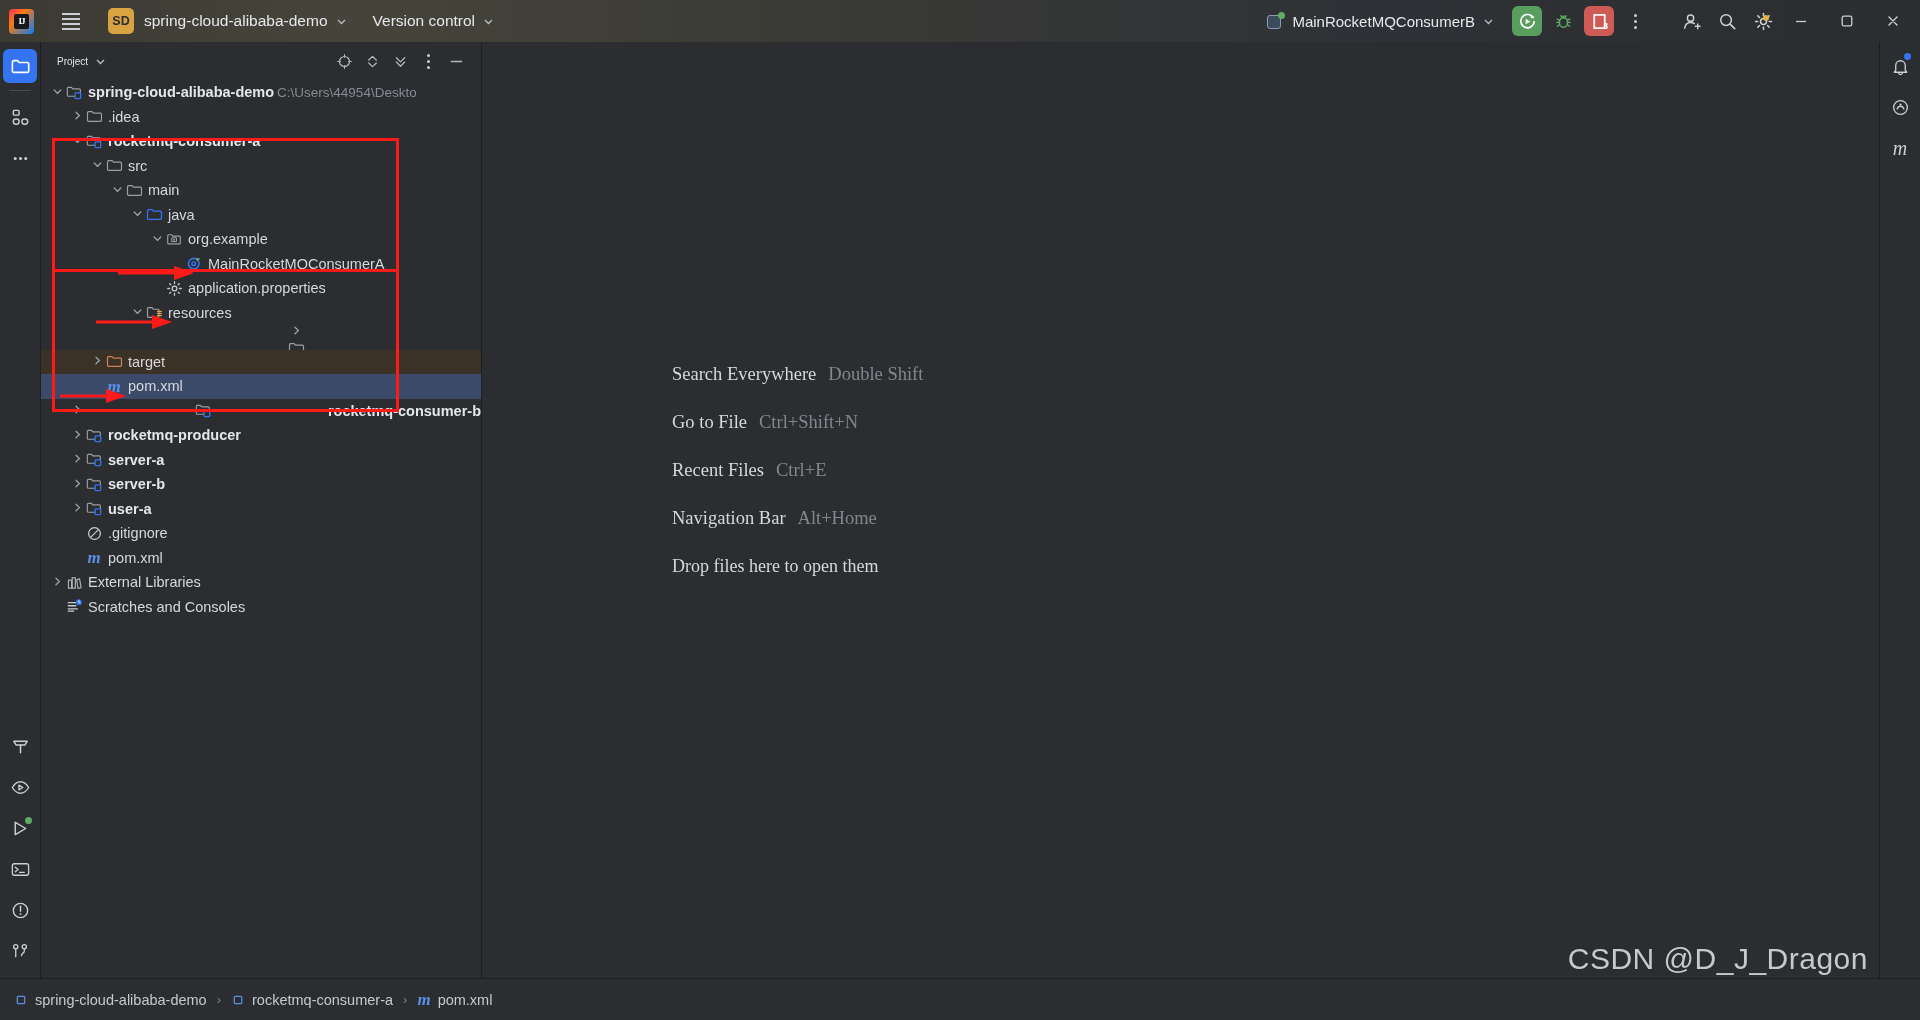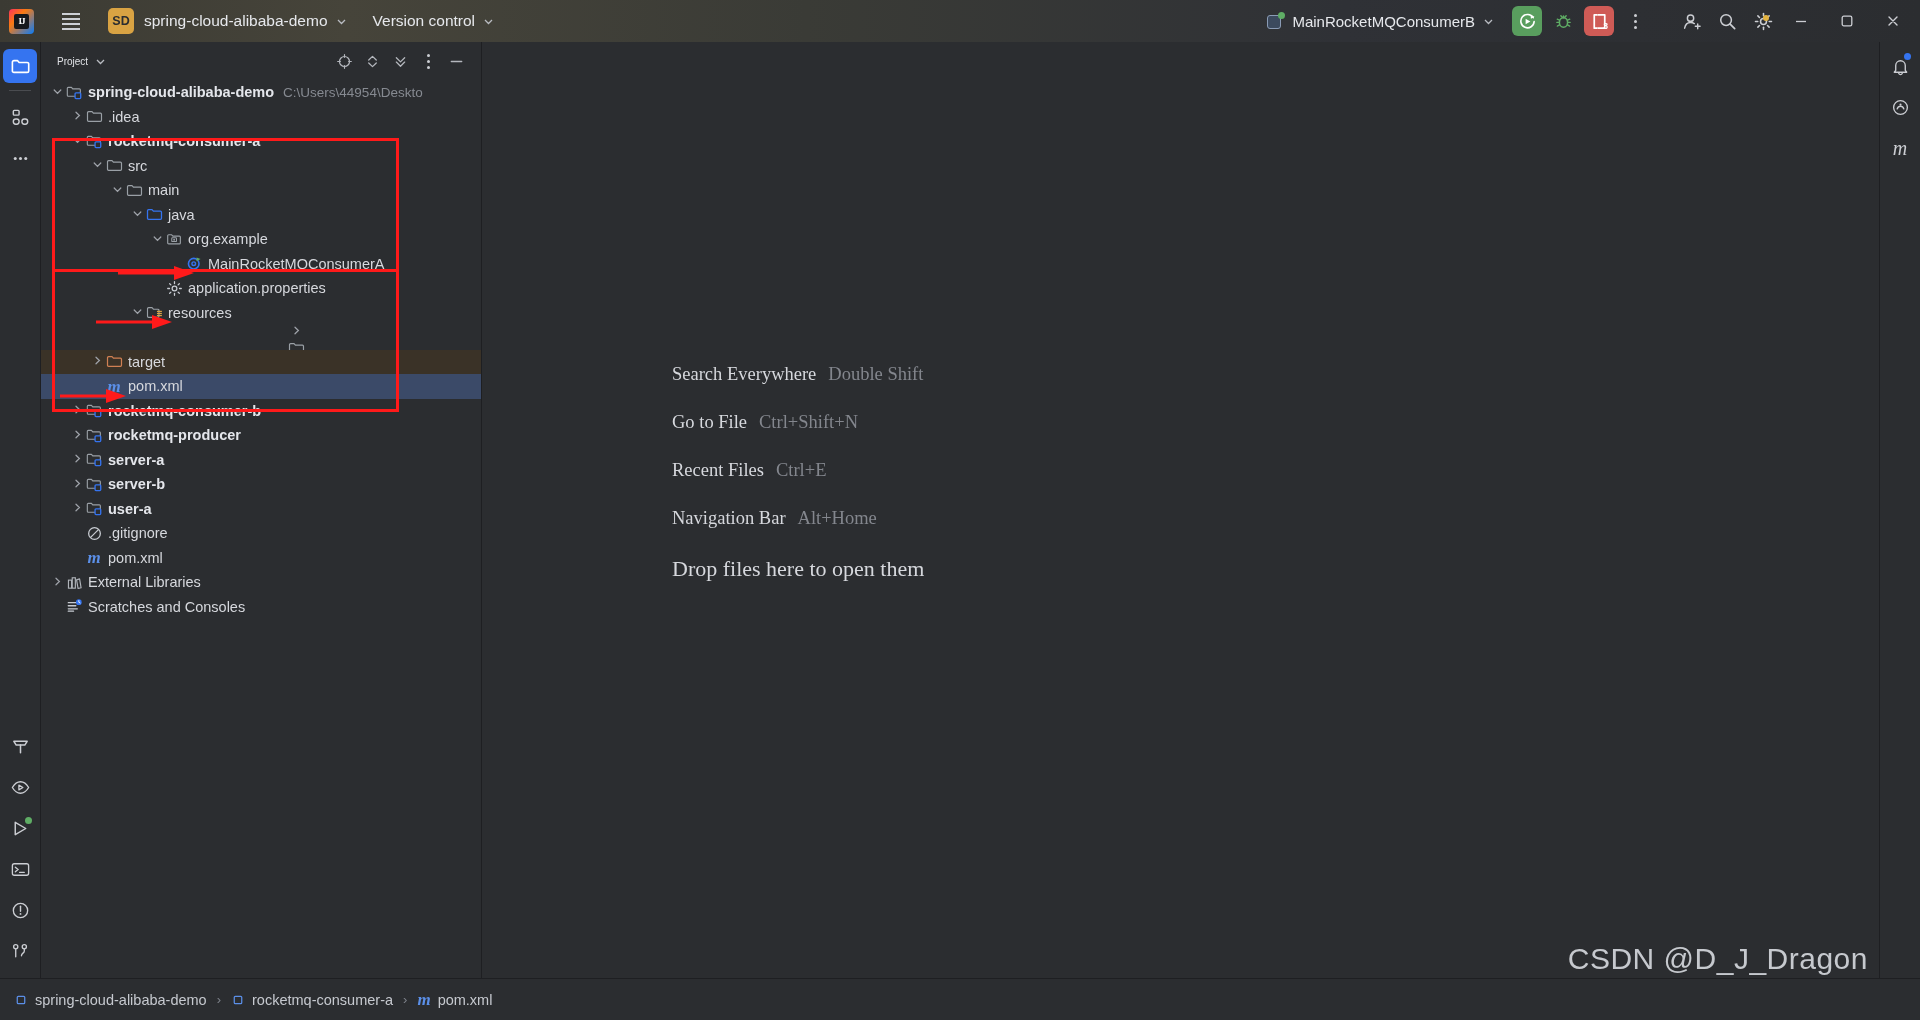--- a/index.html
+++ b/index.html
@@ -102,37 +102,37 @@
   .row {
     position: relative; height: 24.5px; display: flex; align-items: center;
     font-size: 14.5px; color: #d6d8dd; white-space: nowrap; cursor: pointer;
   }
   .row.sel { background: #3b4a68; }
   .row.excluded { background: #3a3227; }
   .row .arrow { width: 13px; text-align: center; color: #9fa3aa; font-size: 10.5px; flex: 0 0 13px; }
   .row .ico { width: 20px; display: flex; align-items: center; justify-content: center; flex: 0 0 20px; }
   .row .lbl { margin-left: 4px; }
   .row .lbl.bold { font-weight: bold; color: #e4e6eb; }
-  .row .sub { margin-left: 9px; color: #868a91; font-size: 13.5px; }
+  .row .sub { margin-left: 3px; color: #868a91; font-size: 13.5px; }
 
   .overlay-rect {
     position: absolute; border: 3px solid #ff1a1a; pointer-events: none; z-index: 40;
   }
   .arrow-ann { position: absolute; z-index: 41; pointer-events: none; }
 
   
   .editor {
     position: absolute; left: 482px; top: 42px; right: 41px; bottom: 42px;
     background: #2b2d30;
   }
   .hints { position: absolute; left: 190px; top: 322px; font-family: Liberation Serif, serif; }
   .hint-row { display: flex; align-items: baseline; margin-bottom: 27px; }
   .hint-name { font-size: 18.5px; color: #d6d8dd; }
   .hint-key { font-size: 18.5px; color: #83868d; margin-left: 12px; }
-  .hint-drop { font-size: 22px; color: #d6d8dd; margin-top: 6px; }
+  .hint-drop { font-size: 18px; color: #d6d8dd; margin-top: 6px; }
 
   .watermark {
     position: absolute; right: 52px; bottom: 44px;
     font-size: 30px; color: #cfd2d7; letter-spacing: 0.5px; opacity: .95;
   }
 
   
   .statusbar {
     position: absolute; left: 0; bottom: 0; width: 1920px; height: 42px;
     background: #2b2d30; border-top: 1px solid #1e1f22;
@@ -540,21 +540,21 @@
           </span>
           <span class="lbl">target</span>
         </div>
         <div class="row sel" style="padding-left: 50px;">
           <span class="arrow"></span>
           <span class="ico">
             <span style="font-family:'Liberation Serif',serif;font-style:italic;font-weight:bold;font-size:17px;color:#5b8fe8;line-height:1">m</span>
           </span>
           <span class="lbl">pom.xml</span>
         </div>
-        <div class="row" style="padding-left: 30px;">
+        <div class="row" style="padding-left: 30px; justify-content: space-between;">
           <span class="arrow"><svg width="11" height="11" viewBox="0 0 11 11">
               <path d="M4 2.2 L7.4 5.5 L4 8.8" stroke="#9fa3aa" stroke-width="1.25" fill="none" stroke-linecap="round"></path>
             </svg></span>
           <span class="ico">
             <svg width="17" height="17" viewBox="0 0 18 18">
               <path d="M1.4 4.6 a1 1 0 0 1 1-1 H5.8 L7.1 5.1 H14.2 a1 1 0 0 1 1 1 V12 a1 1 0 0 1 -1 1 H2.4 A1 1 0 0 1 1.4 12 Z" stroke="#9aa0a6" stroke-width="1.2" fill="none" stroke-linejoin="round"></path>
               <rect x="9.6" y="9.4" width="6" height="6" rx="1" stroke="#3574f0" stroke-width="1.4" fill="#2b2d30"></rect>
             </svg>
           </span>
           <span class="lbl bold">rocketmq-consumer-b</span>

